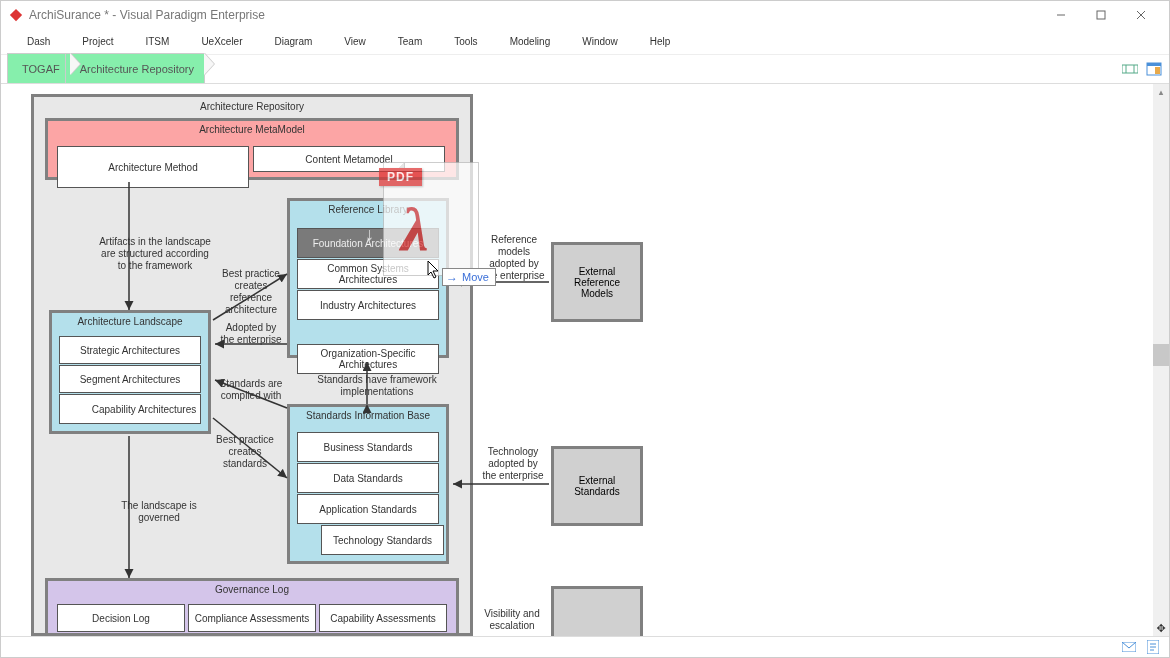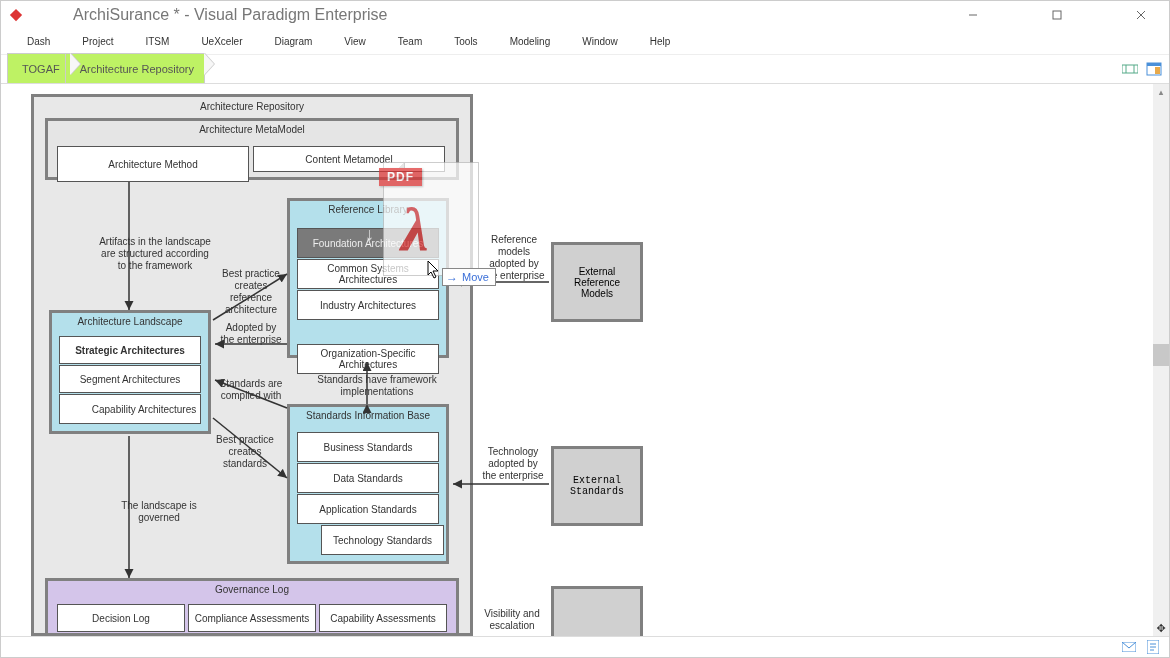--- a/index.html
+++ b/index.html
@@ -1,48 +1,48 @@
 <!DOCTYPE html>
 <html><head>
 <meta charset="utf-8">
 <style>
   * { box-sizing: border-box; margin: 0; padding: 0; }
   body { font-family: "Segoe UI", Tahoma, sans-serif; font-size: 11px; background: #fff; width: 1170px; height: 658px; overflow: hidden; position: relative; border: 1px solid #ccc; }
   
-  .titlebar { height: 28px; display: flex; align-items: center; padding: 0 8px; color: #777; font-size: 16px; gap: 44px; }
+  .titlebar { height: 28px; display: flex; align-items: center; padding: 0 8px; color: #777; font-size: 12px; }
   .titlebar .logo { width: 14px; height: 14px; margin-right: 6px; }
   .titlebar .spacer { flex: 1; }
   .win-btn { width: 40px; height: 28px; display: flex; align-items: center; justify-content: center; color: #666; }
   
   .menubar { height: 26px; display: flex; align-items: center; padding: 0 10px; border-bottom: 1px solid #eee; }
   .menu-item { padding: 4px 16px; font-size: 10px; color: #333; }
   
   .breadcrumb-bar { height: 28px; display: flex; align-items: center; padding: 0 6px; background: #fff; }
-  .breadcrumb-item { display: flex; align-items: center; height: 32px; padding: 0 10px 0 14px; border: 1px solid #ccc; background: #bef264; font-size: 11px; color: #555; position: relative; margin-right: -6px; }
+  .breadcrumb-item { display: flex; align-items: center; height: 32px; padding: 0 10px 0 14px; border: 1px solid #ccc; background: #86efac; font-size: 11px; color: #555; position: relative; margin-right: -6px; }
   .breadcrumb-item::after { content: ''; position: absolute; right: -10px; top: -1px; width: 0; height: 0; border-top: 11px solid transparent; border-bottom: 11px solid transparent; border-left: 10px solid #f7f7f7; z-index: 2; }
   .breadcrumb-item::before { content: ''; position: absolute; right: -11px; top: -1px; width: 0; height: 0; border-top: 11px solid transparent; border-bottom: 11px solid transparent; border-left: 10px solid #ccc; z-index: 1; }
   .breadcrumb-bar .spacer { flex: 1; }
   .bc-icon { width: 18px; height: 18px; margin-left: 6px; display: flex; align-items: center; justify-content: center; }
   
   .canvas-wrap { position: absolute; top: 82px; left: 0; right: 0; bottom: 20px; border-top: 1px solid #ddd; border-bottom: 1px solid #ddd; overflow: hidden; }
   .canvas { position: relative; width: 100%; height: 100%; background: #fff; }
   .vscroll { position: absolute; right: 0; top: 0; bottom: 0; width: 16px; background: #f0f0f0; }
   .vscroll .up, .vscroll .down { width: 16px; height: 16px; display: flex; align-items:center; justify-content:center; color:#888; font-size:9px;}
   .vscroll .down { position:absolute; bottom:0;}
   .vscroll .thumb { position: absolute; left: 0; width: 16px; background: #c8c8c8; top: 260px; height: 22px; }
   
   .statusbar { position: absolute; bottom: 0; left: 0; right: 0; height: 20px; display: flex; align-items: center; padding: 0 8px; justify-content: flex-end; gap: 8px; }
   .status-icon { width:16px; height:16px; display:flex; align-items:center; justify-content:center; color:#4a90d9; }
   
   
   .box { position: absolute; border: 3px solid #808080; background: #e8e8e8; }
   .box-title { text-align: center; font-size: 10px; padding: 4px 6px; color: #333; }
   .sub-title { text-align:center; font-size:10px; padding:3px 4px; color:#333;}
   
-  .green-box { background: #e5e5e5; border: 3px solid #808080; }
+  .green-box { background: #fca5a5; border: 3px solid #808080; }
   .blue-box { background: #b4e0eb; border: 3px solid #808080; }
   .purple-box { background: #d4c5ea; border: 3px solid #808080; }
   .gray-box { background: #d0d0d0; border: 3px solid #808080; }
   .white-cell { background: #fff; border: 1.5px solid #555; position: absolute; display: flex; align-items: center; justify-content: center; font-size: 10px; color: #333; text-align:center; padding:2px;}
   
   .label { position: absolute; font-size: 10px; color: #333; text-align: center; line-height: 1.2; }
   
   svg.arrows { position: absolute; top: 0; left: 0; pointer-events: none; }
   
   
@@ -129,35 +129,35 @@
 <div class="canvas-wrap">
   <div class="canvas">
 
     <div class="box" style="left:30px; top:10px; width:442px; height:542px; background:#e8e8e8;">
       <div class="box-title">Architecture Repository</div>
     </div>
 
     <div class="box green-box" style="left:44px; top:34px; width:414px; height:62px;">
       <div class="sub-title">Architecture MetaModel</div>
     </div>
-    <div class="white-cell" style="left:56px; top:62px; width:192px; height:36px;">Architecture Method</div>
+    <div class="white-cell" style="left:56px; top:62px; width:192px; height:42px;">Architecture Method</div>
     <div class="white-cell" style="left:252px; top:62px; width:192px; height:26px;">Content Metamodel</div>
 
     <div class="box blue-box" style="left:286px; top:114px; width:162px; height:160px;">
       <div class="sub-title">Reference Library</div>
     </div>
     <div class="white-cell" style="left:296px; top:175px; width:142px; height:30px;">Common Systems Architectures</div>
     <div class="white-cell drop-target" style="left:296px; top:144px; width:142px; height:30px;">Foundation Architectures</div>
     <div class="white-cell" style="left:296px; top:206px; width:142px; height:30px;">Industry Architectures</div>
     <div class="white-cell" style="left:296px; top:237px; width:142px; height:30px;margin-top:23px;">Organization-Specific Architectures</div>
 
     <div class="box blue-box" style="left:48px; top:226px; width:162px; height:124px;">
       <div class="sub-title">Architecture Landscape</div>
     </div>
-    <div class="white-cell" style="left:58px; top:252px; width:142px; height:28px;font-weight:bold;">Strategic Architectures</div>
+    <div class="white-cell" style="left:58px; top:252px; width:142px; height:28px;">Strategic Architectures</div>
     <div class="white-cell" style="left:58px; top:281px; width:142px; height:28px;">Segment Architectures</div>
     <div class="white-cell" style="left:58px; top:310px; width:142px; height:30px;padding-left:30px;">Capability Architectures</div>
 
     <div class="box blue-box" style="left:286px; top:320px; width:162px; height:160px;">
       <div class="sub-title">Standards Information Base</div>
     </div>
     <div class="white-cell" style="left:296px; top:348px; width:142px; height:30px;">Business Standards</div>
     <div class="white-cell" style="left:296px; top:379px; width:142px; height:30px;">Data Standards</div>
     <div class="white-cell" style="left:296px; top:410px; width:142px; height:30px;">Application Standards</div>
     <div class="white-cell" style="left:296px; top:441px; width:123px; height:30px;margin-left:24px;">Technology Standards</div>
@@ -166,21 +166,21 @@
       <div class="sub-title">Governance Log</div>
     </div>
     <div class="white-cell" style="left:56px; top:520px; width:128px; height:28px;">Decision Log</div>
     <div class="white-cell" style="left:318px; top:520px; width:128px; height:28px;">Capability Assessments</div>
     <div class="white-cell" style="left:187px; top:520px; width:128px; height:28px;">Compliance Assessments</div>
 
     <div class="box gray-box" style="left:550px; top:158px; width:92px; height:80px; display:flex; align-items:center; justify-content:center; text-align:center; padding:4px; font-size:10px;">
       <span>External Reference Models</span>
     </div>
 
-    <div class="box gray-box" style="left:550px; top:362px; width:92px; height:80px; display:flex; align-items:center; justify-content:center; text-align:center; padding:4px; font-size:10px;font-family:Liberation Mono, monospace;">
+    <div class="box gray-box" style="left:550px; top:362px; width:92px; height:80px; display:flex; align-items:center; justify-content:center; text-align:center; padding:4px; font-size:10px;">
       <span>External Standards</span>
     </div>
 
     <div class="box gray-box" style="left:550px; top:502px; width:92px; height:60px;"></div>
 
     <div class="label" style="left:96px; top:152px; width:116px;">Artifacts in the landscape are structured according to the framework</div>
     <div class="label" style="left:218px; top:184px; width:64px;">Best practice creates reference architecture</div>
     <div class="label" style="left:218px; top:238px; width:64px;">Adopted by the enterprise</div>
     <div class="label" style="left:218px; top:294px; width:64px;">Standards are compiled with</div>
     <div class="label" style="left:206px; top:350px; width:76px;">Best practice creates standards</div>

